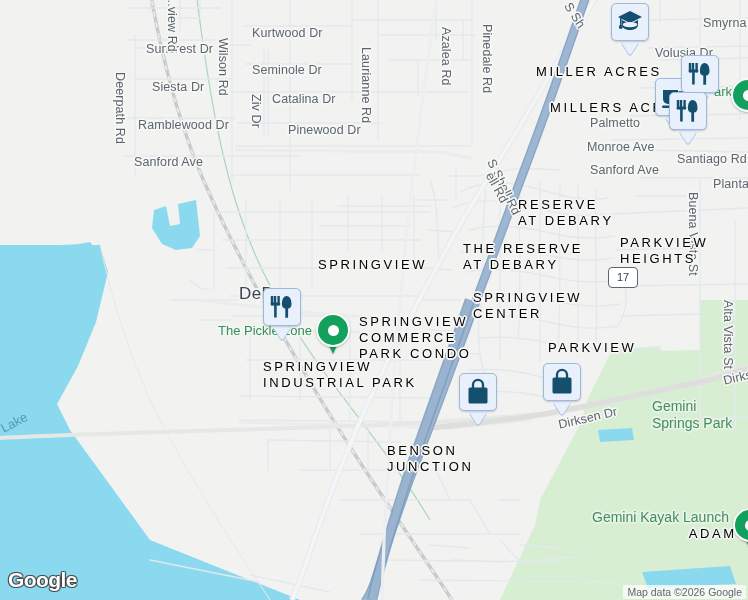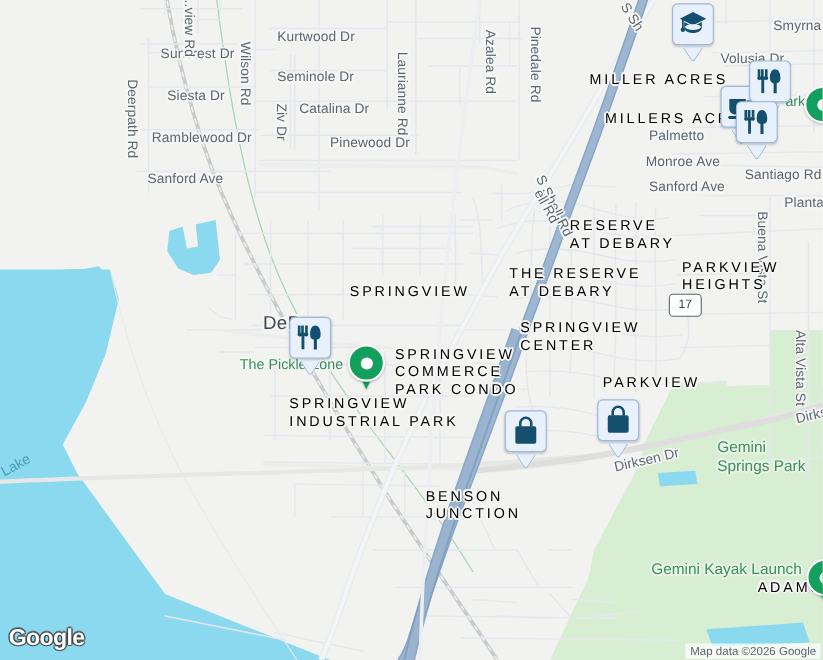--- a/index.html
+++ b/index.html
@@ -377,21 +377,21 @@
   <div id="labels">
       <div class="lbl" style="left: 146px; top: 42px; text-align: center;">Suncrest Dr</div>
       <div class="lbl" style="left: 152px; top: 80px;">Siesta Dr</div>
       <div class="lbl" style="left: 138px; top: 118px;">Ramblewood Dr</div>
       <div class="lbl" style="left: 134px; top: 155px;">Sanford Ave</div>
       <div class="lbl" style="left: 127px; top: 72px; transform: rotate(90deg);">Deerpath Rd</div>
       <div class="lbl" style="left: 230px; top: 38px; transform: rotate(90deg);">Wilson Rd</div>
       <div class="lbl" style="left: 252px; top: 26px;">Kurtwood Dr</div>
       <div class="lbl" style="left: 252px; top: 63px;">Seminole Dr</div>
       <div class="lbl" style="left: 272px; top: 92px;">Catalina Dr</div>
-      <div class="lbl" style="left: 288px; top: 123px; margin-left: 12px;">Pinewood Dr</div>
+      <div class="lbl" style="left: 288px; top: 123px;">Pinewood Dr</div>
       <div class="lbl" style="left: 263px; top: 94px; transform: rotate(90deg);">Ziv Dr</div>
       <div class="lbl" style="left: 373px; top: 47px; transform: rotate(90deg);">Laurianne Rd</div>
       <div class="lbl" style="left: 453px; top: 27px; transform: rotate(90deg);">Azalea Rd</div>
       <div class="lbl" style="left: 494px; top: 24px; transform: rotate(90deg);">Pinedale Rd</div>
       <div class="lbl" style="left: 179px; top: -4px; transform: rotate(90deg);">...view Rd</div>
       <div class="lbl" style="left: 573px; top: 0px; transform: rotate(57deg);">S Sh</div>
       <div class="lbl" style="left: 497px; top: 157px; transform: rotate(64deg);">S Shell Rd</div>
       <div class="lbl" style="left: 703px; top: 16px;">Smyrna Dr</div>
       <div class="lbl" style="left: 655px; top: 46px;">Volusia Dr</div>
       <div class="lbl" style="left: 590px; top: 116px;">Palmetto</div>

